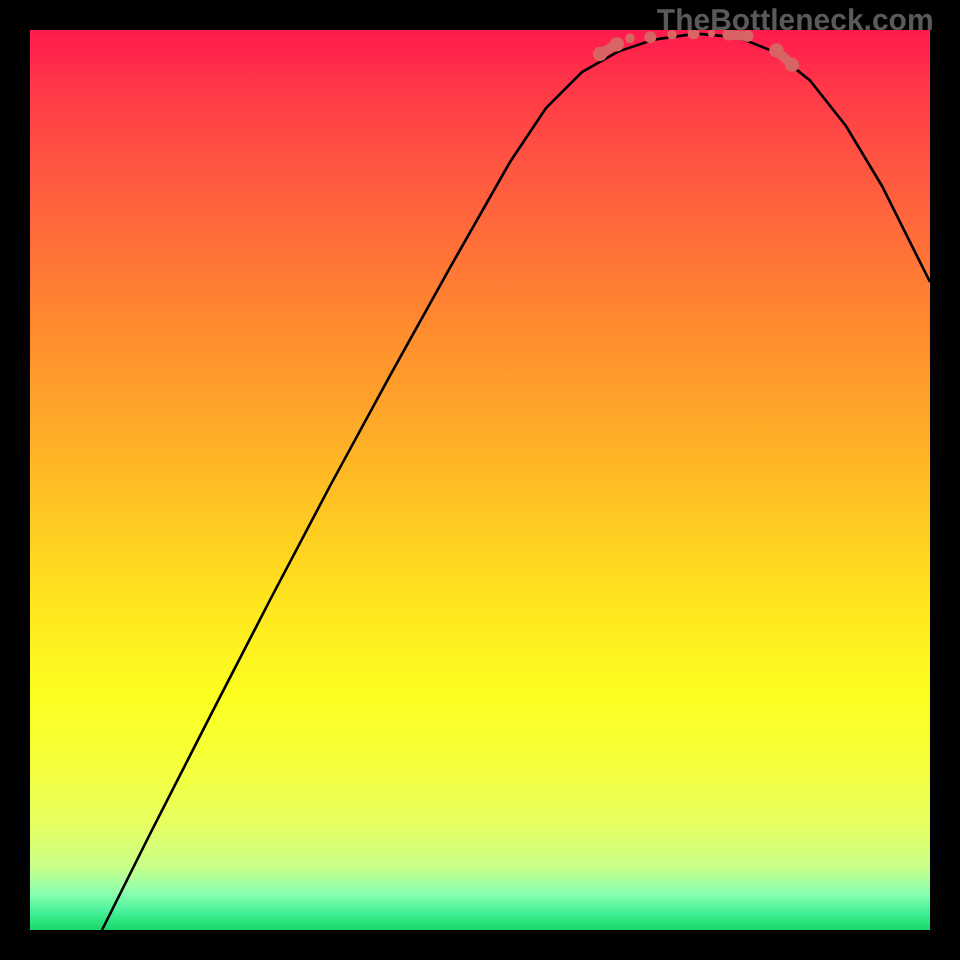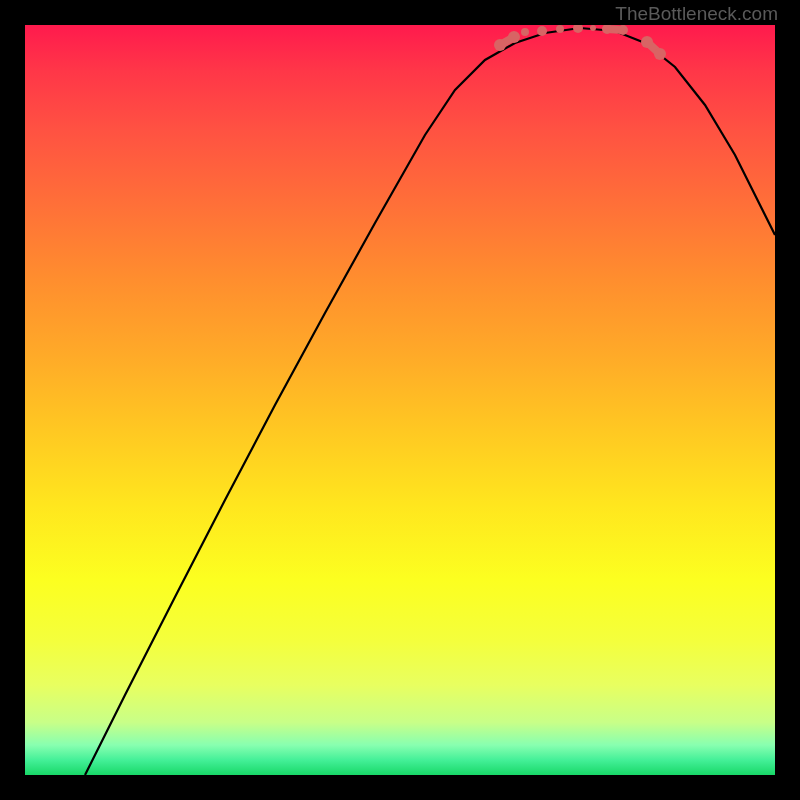--- a/index.html
+++ b/index.html
@@ -9,22 +9,22 @@
     height: 800px;
     background: #000;
     position: relative;
     font-family: Arial, sans-serif;
   }
   .watermark {
     position: absolute;
     top: 3px;
     right: 22px;
     color: #5a5a5a;
-    font-size: 19px;
-    font-weight: normal;
+    font-size: 25px;
+    font-weight: bold;
     z-index: 10;
   }
   .plot-area {
     position: absolute;
     left: 25px;
     top: 25px;
     width: 750px;
     height: 750px;
   }
   .gradient-bg {

